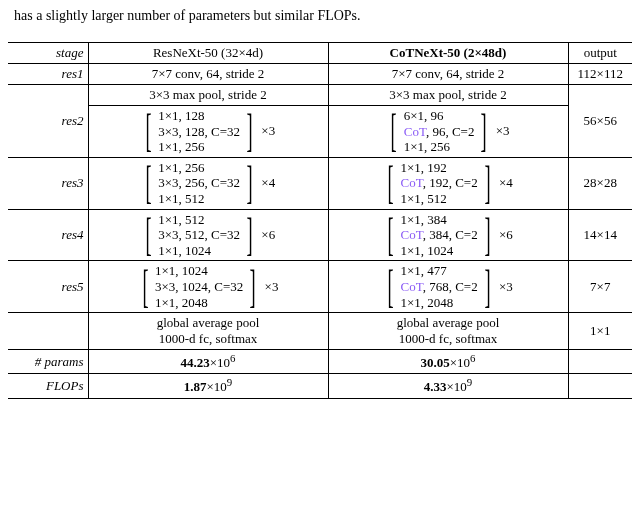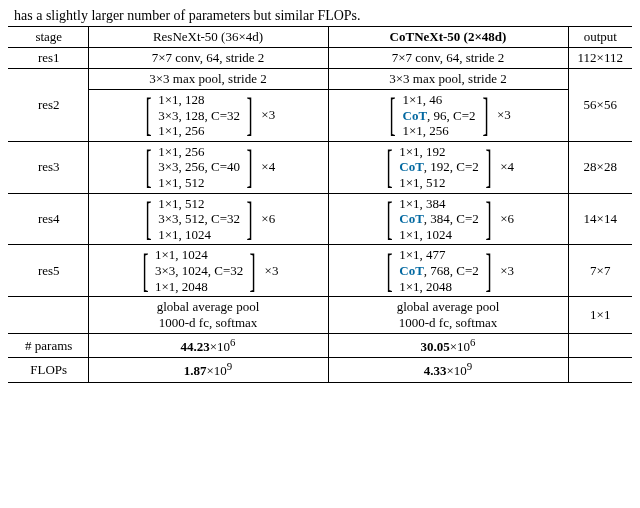--- a/index.html
+++ b/index.html
@@ -7,34 +7,34 @@
     padding: 8px;
     font-family: "Times New Roman", Times, serif;
     font-size: 13px;
     color: #000;
     background: #fff;
     width: 640px;
     box-sizing: border-box;
   }
   .caption {
     font-size: 14px;
-    margin: 0 0 2px 6px;
+    margin: 0 0 18px 6px;
   }
   table {
     border-collapse: collapse;
     width: 624px;
     table-layout: fixed;
   }
   td, th {
     padding: 2px 4px;
     vertical-align: middle;
     text-align: center;
     font-weight: normal;
   }
-  .lth { text-align: center; padding-left: 6px; }
+  .lth { text-align: right; padding-left: 6px; font-style: italic; }
   .hr-top { border-top: 1px solid #000; }
   .hr-bot { border-bottom: 1px solid #000; }
   .vl { border-left: 1px solid #000; }
   .bracket-wrap {
     display: inline-flex;
     align-items: center;
     justify-content: center;
     gap: 2px;
   }
   .bracket {
@@ -44,21 +44,21 @@
     display: inline-block;
   }
   .block-lines {
     display: inline-flex;
     flex-direction: column;
     align-items: flex-start;
     line-height: 1.2;
     text-align: left;
     white-space: nowrap;
   }
-  .cot { color: #0369a1; font-weight: bold; }
+  .cot { color: #8b5cf6; font-weight: normal; }
   .mult {
     font-size: 13px;
     margin-left: 2px;
   }
   .bold { font-weight: bold; }
 </style>
 </head>
 <body>
 
 <div class="caption">has a slightly larger number of parameters but similar FLOPs.</div>
@@ -67,21 +67,21 @@
   <colgroup>
     <col style="width:80px">
     <col style="width:240px">
     <col style="width:240px">
     <col style="width:64px">
   </colgroup>
 
   <tbody>
       <tr class="hr-top hr-bot">
     <td class="lth">stage</td>
-    <td class="vl">ResNeXt-50 (36×4d)</td>
+    <td class="vl">ResNeXt-50 (32×4d)</td>
     <td class="vl bold">CoTNeXt-50 (2×48d)</td>
     <td class="vl">output</td>
   </tr>
 
   <tr class="hr-bot">
     <td class="lth">res1</td>
     <td class="vl">7×7 conv, 64, stride 2</td>
     <td class="vl">7×7 conv, 64, stride 2</td>
     <td class="vl">112×112</td>
   </tr>
@@ -103,38 +103,38 @@
           <span>1×1, 256</span>
         </span>
         <span class="bracket">]</span>
         <span class="mult">×3</span>
       </span>
     </td>
     <td class="vl">
       <span class="bracket-wrap">
         <span class="bracket">[</span>
         <span class="block-lines">
-          <span>1×1, 46</span>
+          <span>6×1, 96</span>
           <span><span class="cot">CoT</span><span>, 96, C=2</span></span>
           <span>1×1, 256</span>
         </span>
         <span class="bracket">]</span>
         <span class="mult">×3</span>
       </span>
     </td>
   </tr>
 
   <tr class="hr-bot">
     <td class="lth">res3</td>
     <td class="vl">
       <span class="bracket-wrap">
         <span class="bracket">[</span>
         <span class="block-lines">
           <span>1×1, 256</span>
-          <span>3×3, 256, C=40</span>
+          <span>3×3, 256, C=32</span>
           <span>1×1, 512</span>
         </span>
         <span class="bracket">]</span>
         <span class="mult">×4</span>
       </span>
     </td>
     <td class="vl">
       <span class="bracket-wrap">
         <span class="bracket">[</span>
         <span class="block-lines">

